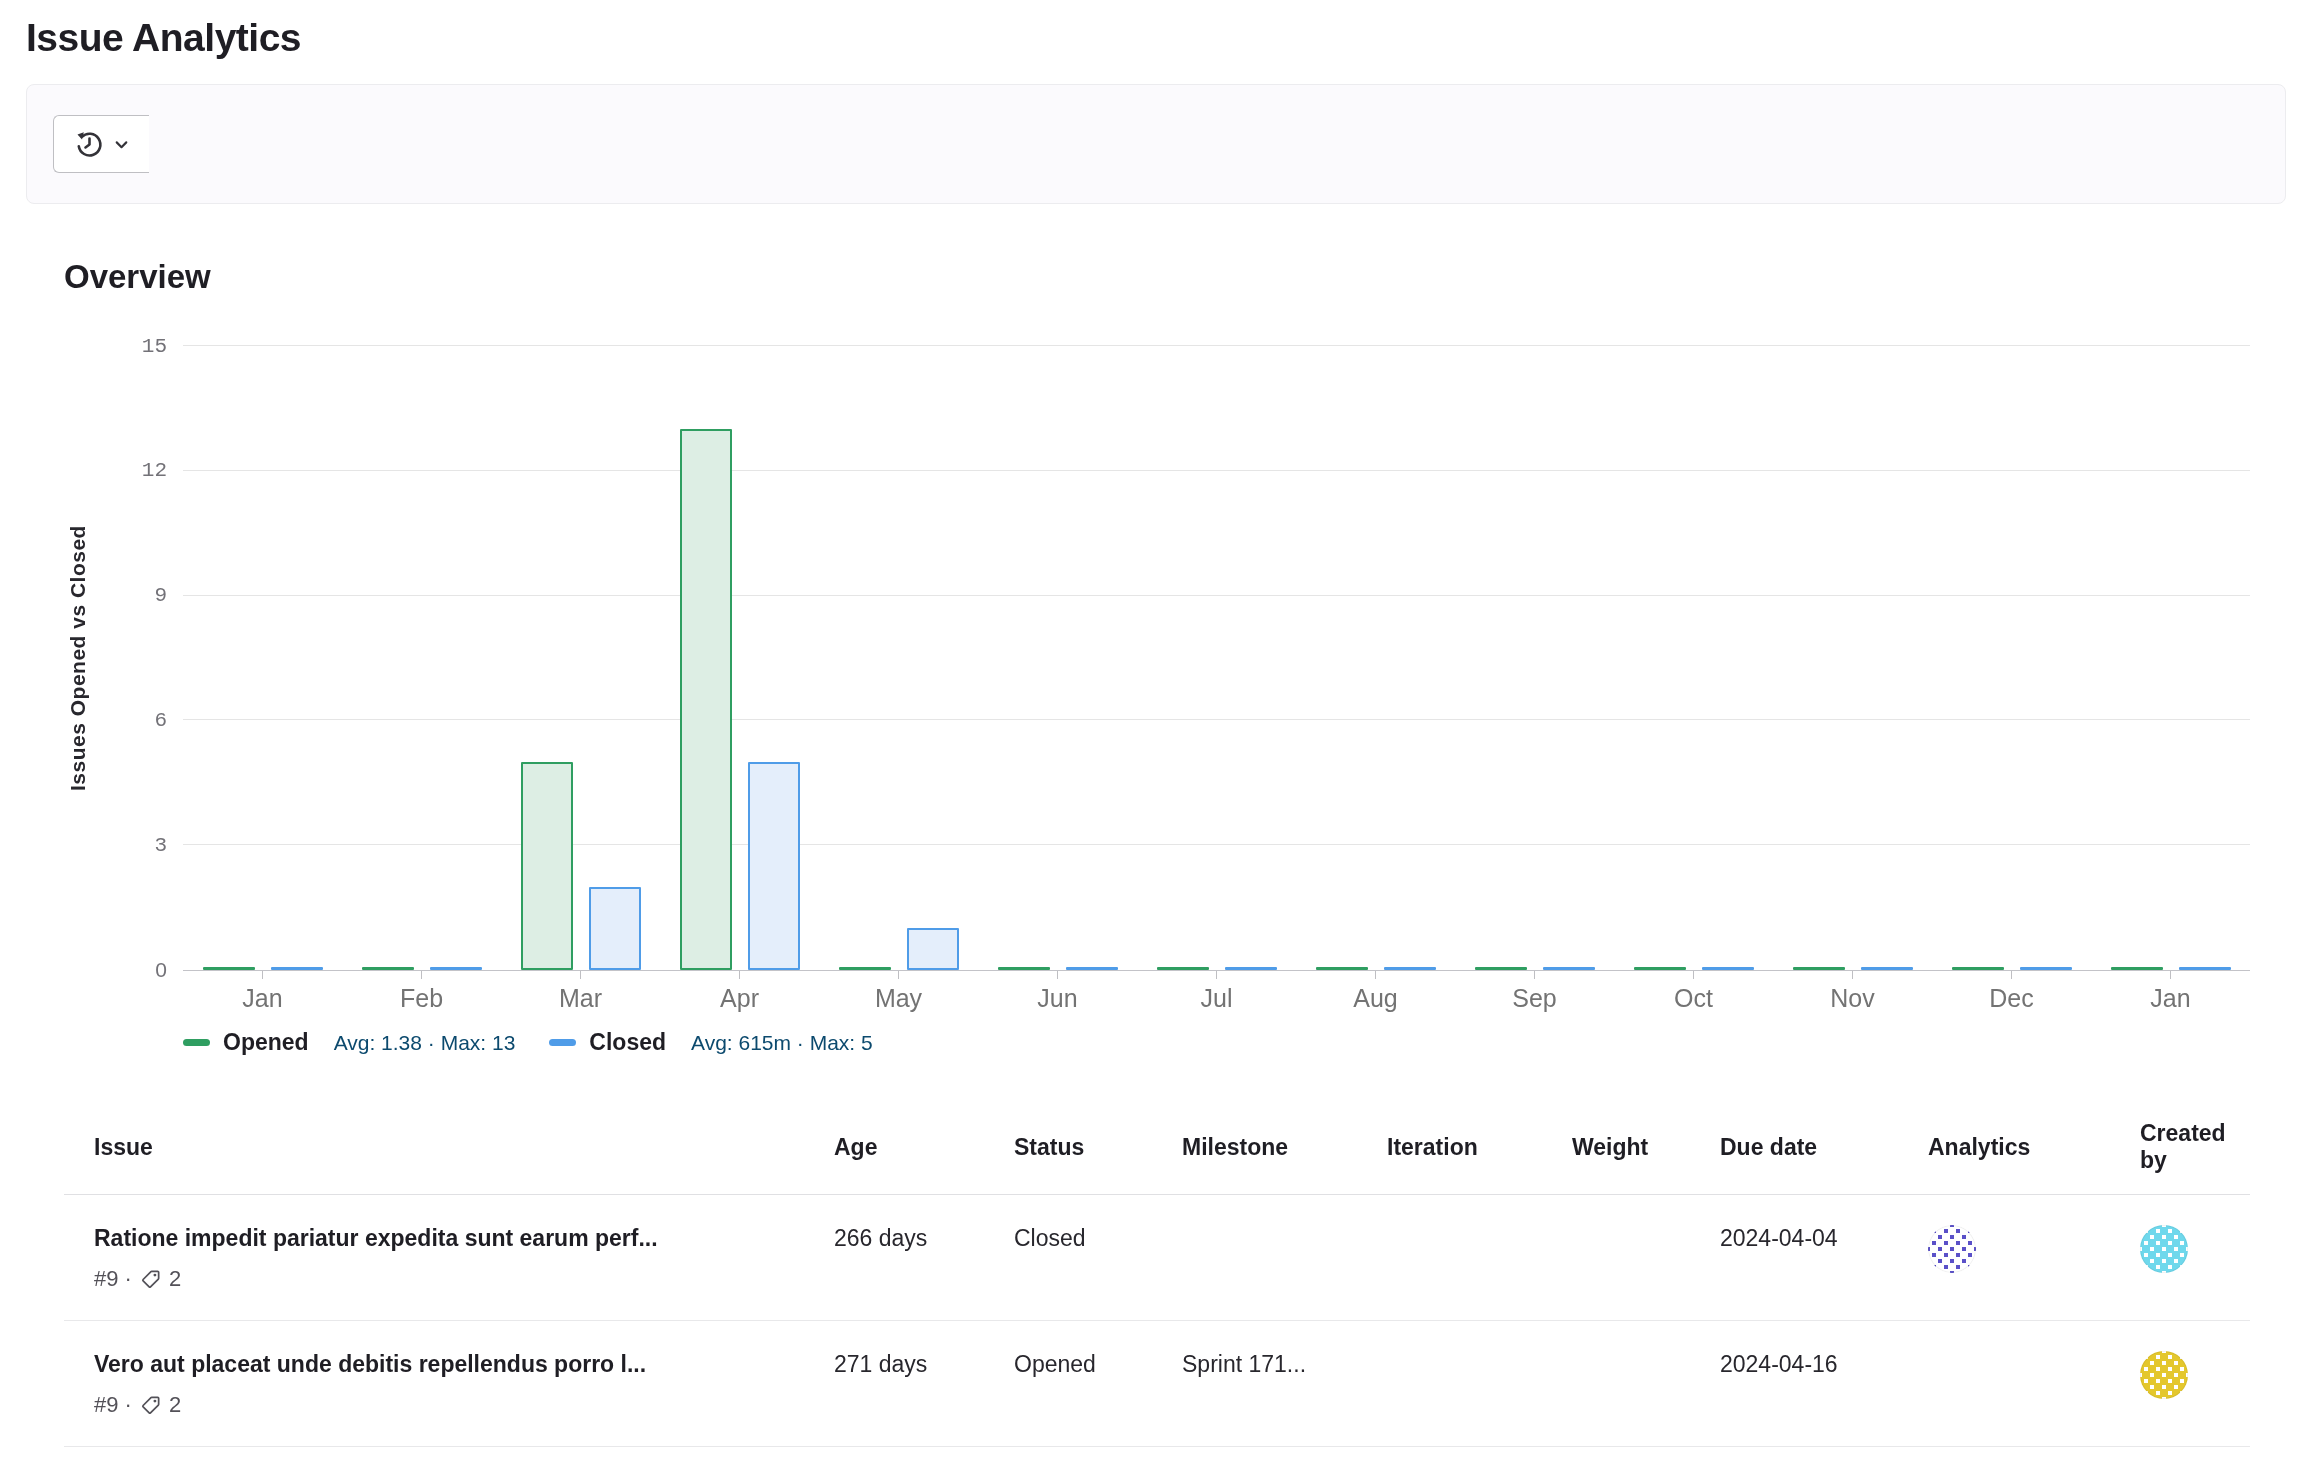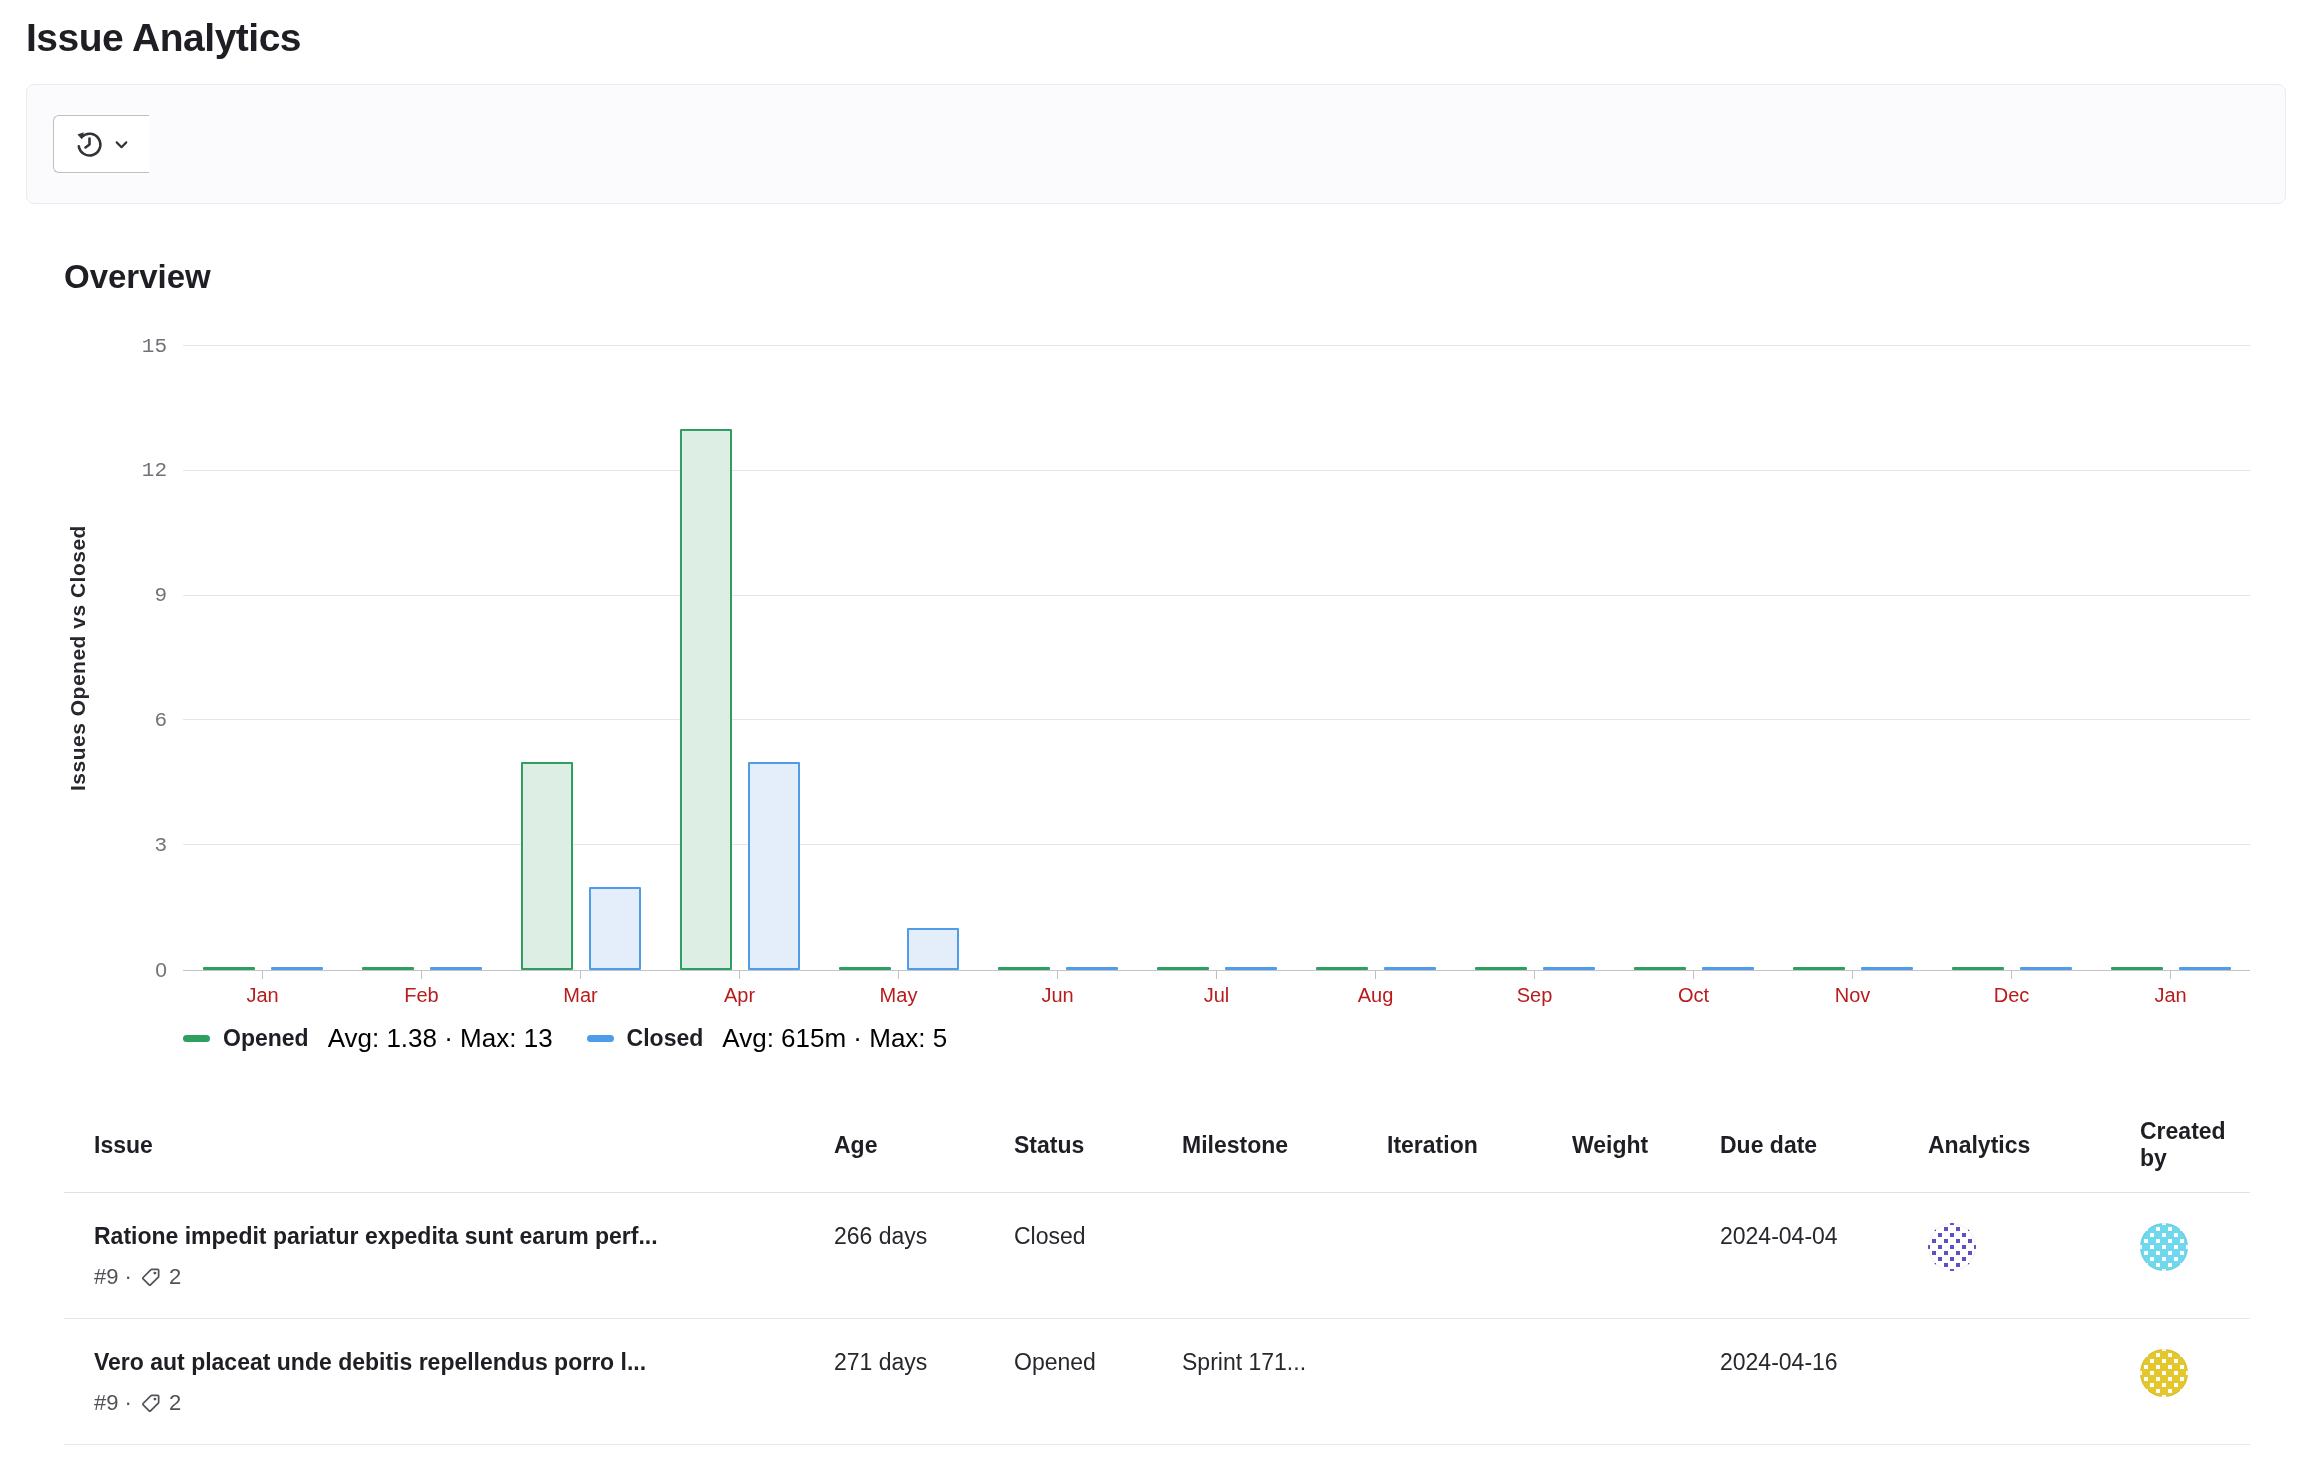--- a/index.html
+++ b/index.html
@@ -37,27 +37,27 @@
   .plot{position:relative;margin-left:119px;height:624px;border-bottom:1px solid #c3c3c8;}
   .gridline{position:absolute;left:0;right:0;height:1px;background:#e5e5e5;font-family:Liberation Mono, monospace;}
   .ytick{position:absolute;left:-16px;top:50%;transform:translate(-100%,-50%);font-size:21px;color:#737278;}
   .ytick.zero{top:auto;bottom:-12px;transform:translateX(-100%);}
   .bars-row{position:absolute;left:0;right:0;top:0;bottom:0;display:flex;}
   .slot{flex:1;display:flex;align-items:flex-end;justify-content:center;gap:16px;}
   .bar{width:52px;box-sizing:border-box;border-radius:1px;}
   .x-labels{display:flex;margin-left:119px;}
   .x-cell{flex:1;text-align:center;}
   .x-tick{width:1px;height:8px;background:#bfbfc3;margin:0 auto 5px;}
-  .x-label{font-size:20px;color:#b91c1c;}
+  .x-label{font-size:25px;color:#737373;}
   .x-title{margin-left:119px;width:calc(100% - 119px);text-align:center;font-weight:700;font-size:22px;margin-top:10px;color:#1f1e24;}
   .legend{margin-left:119px;margin-top:16px;display:flex;align-items:center;font-size:23px;}
   .legend-item{display:flex;align-items:center;gap:13px;margin-right:34px;}
   .legend-swatch{width:27px;height:7px;border-radius:4px;flex:0 0 auto;}
   .legend-name{font-weight:700;color:#1f1e24;}
-  .legend-stats{font-size:26px;color:#000000;margin-left:6px;}
+  .legend-stats{font-size:21px;color:#0c4a6e;margin-left:12px;}
   
   table.issues{border-collapse:collapse;table-layout:fixed;width:2186px;margin:38px 62px 0 64px;}
   table.issues th{
     font-size:23px;text-align:left;font-weight:700;color:#1f1e24;
     padding:26px 16px 20px 30px;border-bottom:1px solid #e0e0e3;
   }
   table.issues td{
     vertical-align:top;padding:30px 16px 28px 30px;border-bottom:1px solid #e8e8ea;
     font-size:23px;color:#28272d;
   }

